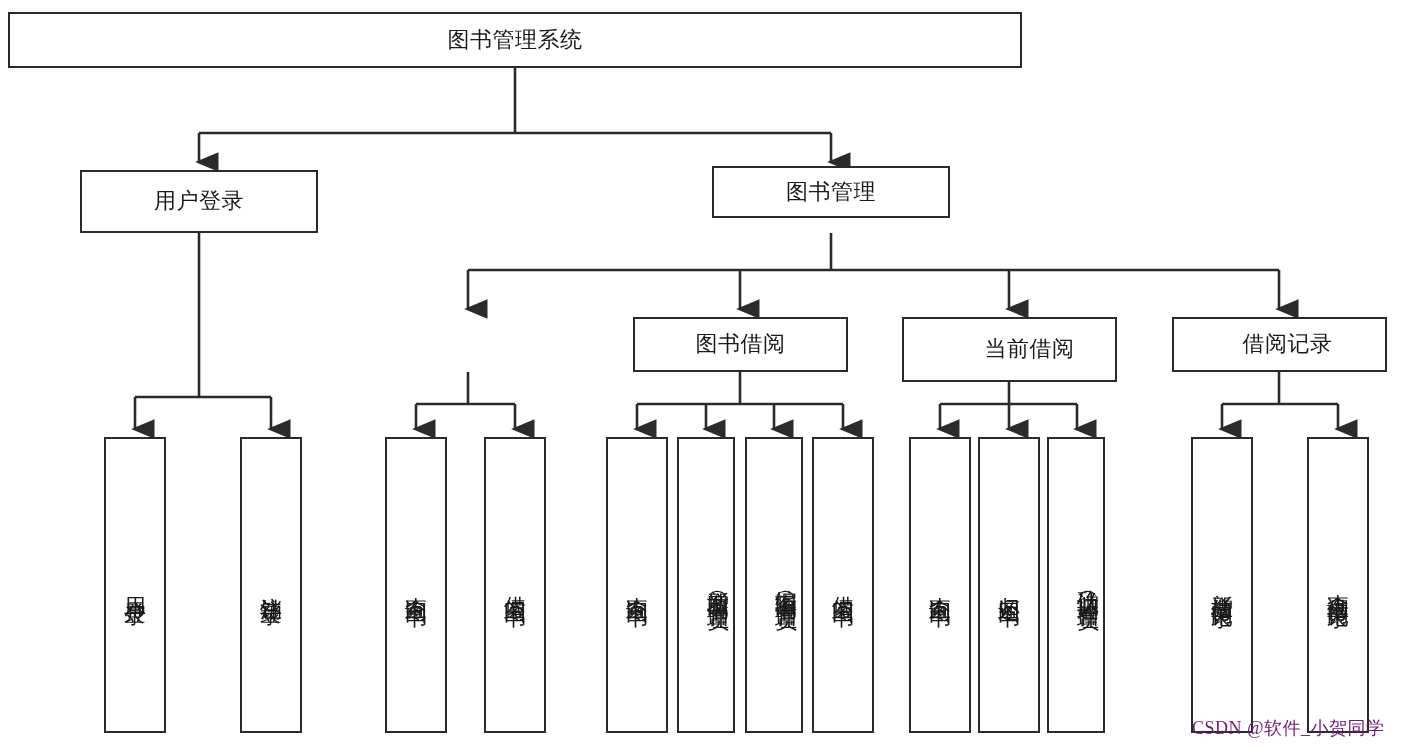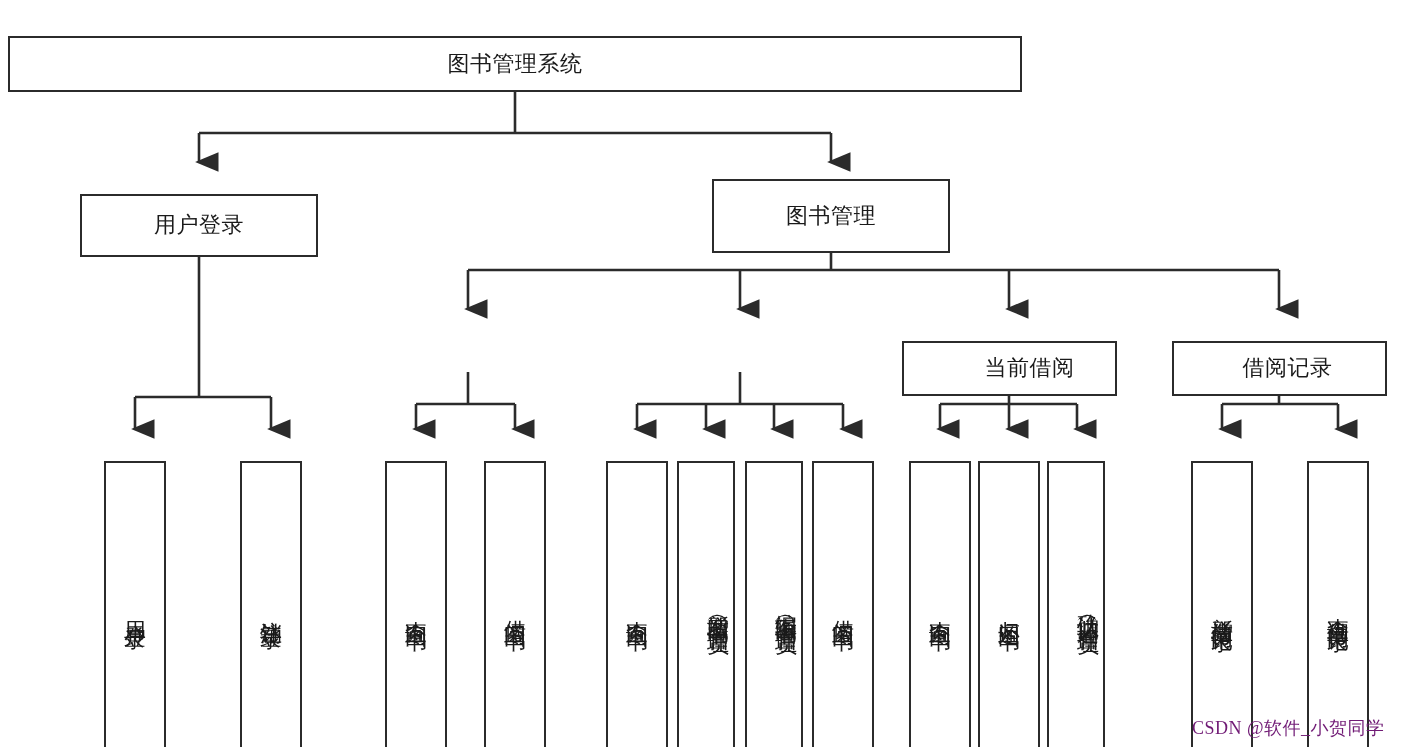--- a/index.html
+++ b/index.html
@@ -27,21 +27,20 @@
   }
   .node {
     position: absolute;
     box-sizing: border-box;
     border: 2px solid #2b2b2b;
     background: #ffffff;
     display: flex;
     align-items: center;
     justify-content: center;
     color: #1a1a1a;
-    margin-top: 24px;
   }
   .node.h {
     font-size: 22px;
     line-height: 1.1;
     letter-spacing: 0.5px;
   }
   .node.v {
     writing-mode: vertical-rl;
     text-orientation: upright;
     font-size: 22px;
@@ -115,25 +114,28 @@
     </g>
   </svg>
 
   <div class="node h" style="left:8px; top:12px; width:1014px; height:56px;">
     <span>图书管理系统</span>
   </div>
 
   <div class="node h" style="left:80px; top:170px; width:238px; height:63px;">
     <span>用户登录</span>
   </div>
-  <div class="node h" style="left:712px; top:155px; width:238px; height:74px;">
+  <div class="node h" style="left:712px; top:166px; width:238px; height:52px;">
     <span>图书管理</span>
   </div>
 
-  <div class="node h" style="left:902px; top:317px; width:215px; height:55px;padding-left:40px;">
+  <div class="node h" style="left:633px; top:317px; width:215px; height:55px;">
+    <span>图书借阅</span>
+  </div>
+  <div class="node h" style="left:902px; top:317px; width:215px; height:65px;padding-left:40px;">
     <span>当前借阅</span>
   </div>
   <div class="node h" style="left:1172px; top:317px; width:215px; height:55px;padding-left:16px;">
     <span>借阅记录</span>
   </div>
 
   <div class="node v" style="left:104px; top:437px; width:62px; height:296px;">
     <span>用户登录</span>
   </div>
   <div class="node v" style="left:240px; top:437px; width:62px; height:296px;">

